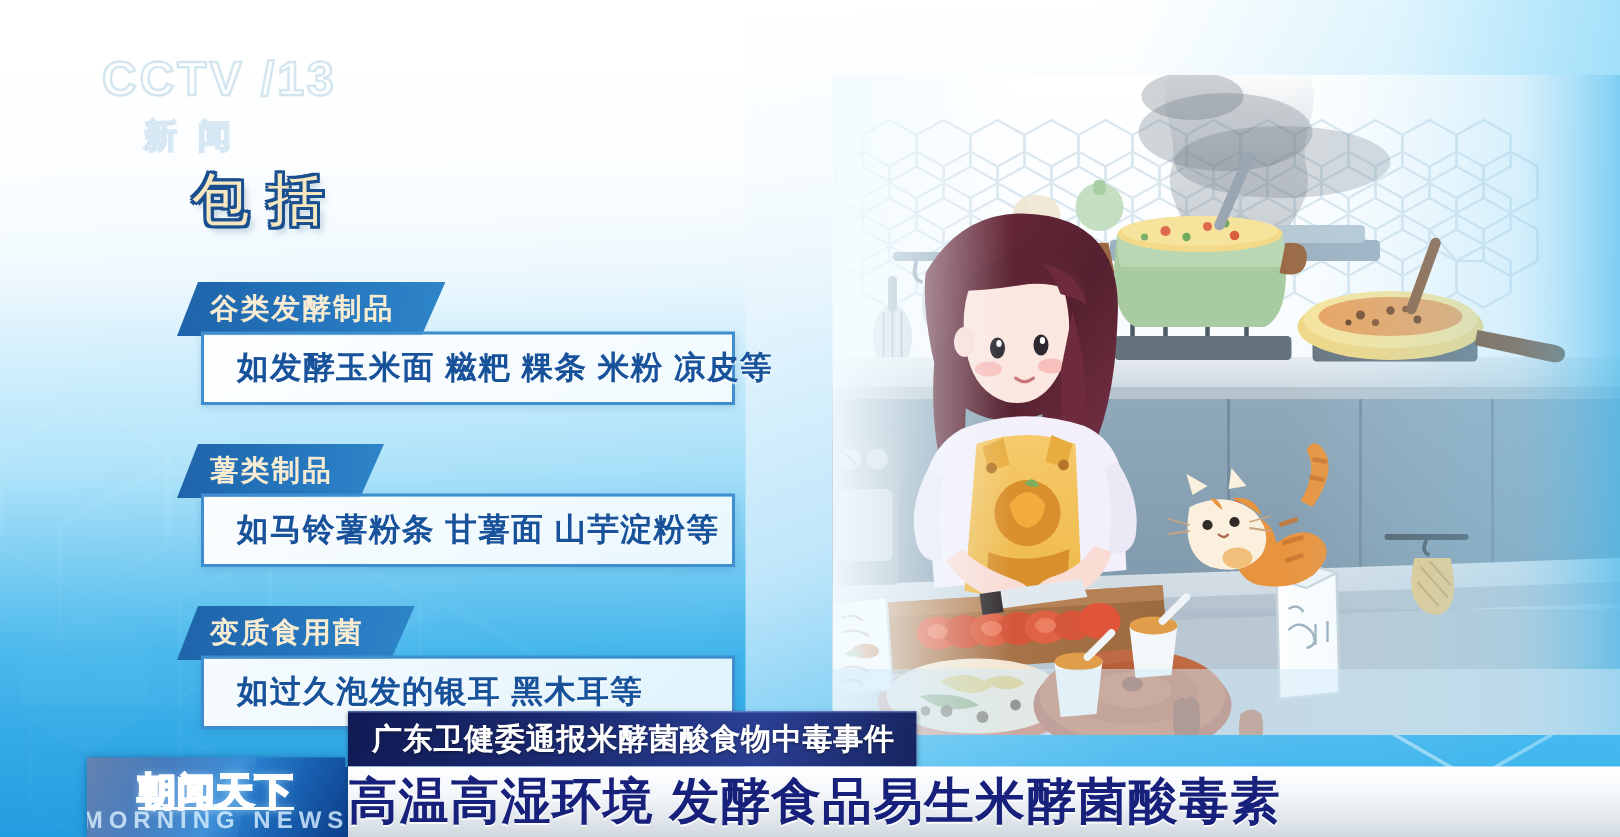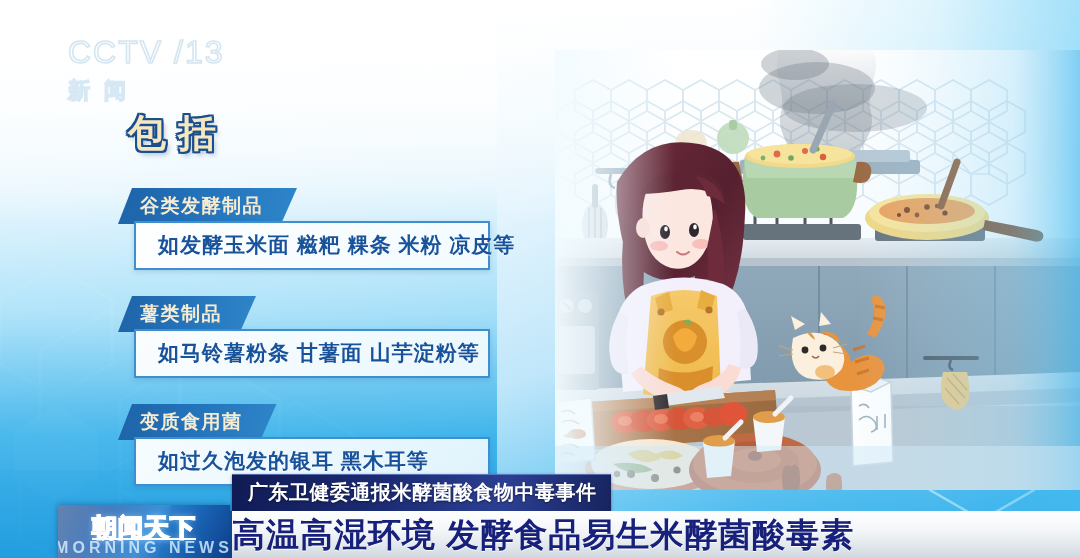--- a/index.html
+++ b/index.html
@@ -40,38 +40,38 @@
   .illus { position:absolute; left:555px; top:50px; width:525px; height:440px; }
   .illus svg { width:100%; height:100%; display:block; }
 
   
   .watermark {
     position:absolute; left:68px; top:36px; width:180px; height:80px;
     opacity:0.52;
   }
   .wm-main {
     font-family:"Liberation Sans",sans-serif;
-    font-size:32px; font-weight:400; letter-spacing:2px;
+    font-size:32px; font-weight:700; letter-spacing:2px;
     color:transparent;
     -webkit-text-stroke:1.6px rgba(168,204,226,0.95);
     line-height:1;
     white-space:nowrap;
   }
   .wm-13wrap { display:inline-block; position:relative; }
   .wm-sub {
-    margin-top:8px; 
+    margin-top:8px; margin-left:28px;
     font-size:22px; font-weight:700; letter-spacing:14px;
     color:transparent;
     -webkit-text-stroke:1.4px rgba(170,206,228,0.9);
   }
 
   
   .sect-title {
     position:absolute; left:128px; top:108px;
-    font-size:38px; font-weight:700; letter-spacing:12px;
+    font-size:38px; font-weight:400; letter-spacing:12px;
     color:#f6e7c0;
     text-shadow:
       -2px 0 0 #1a4f8f, 2px 0 0 #1a4f8f, 0 -2px 0 #1a4f8f, 0 2px 0 #1a4f8f,
       -2px -2px 0 #1a4f8f, 2px -2px 0 #1a4f8f, -2px 2px 0 #1a4f8f, 2px 2px 0 #1a4f8f,
       3px 4px 5px rgba(20,70,120,0.35);
     white-space:nowrap;
   }
 
   
   .blocks { position:absolute; left:118px; top:165px; width:460px; }

